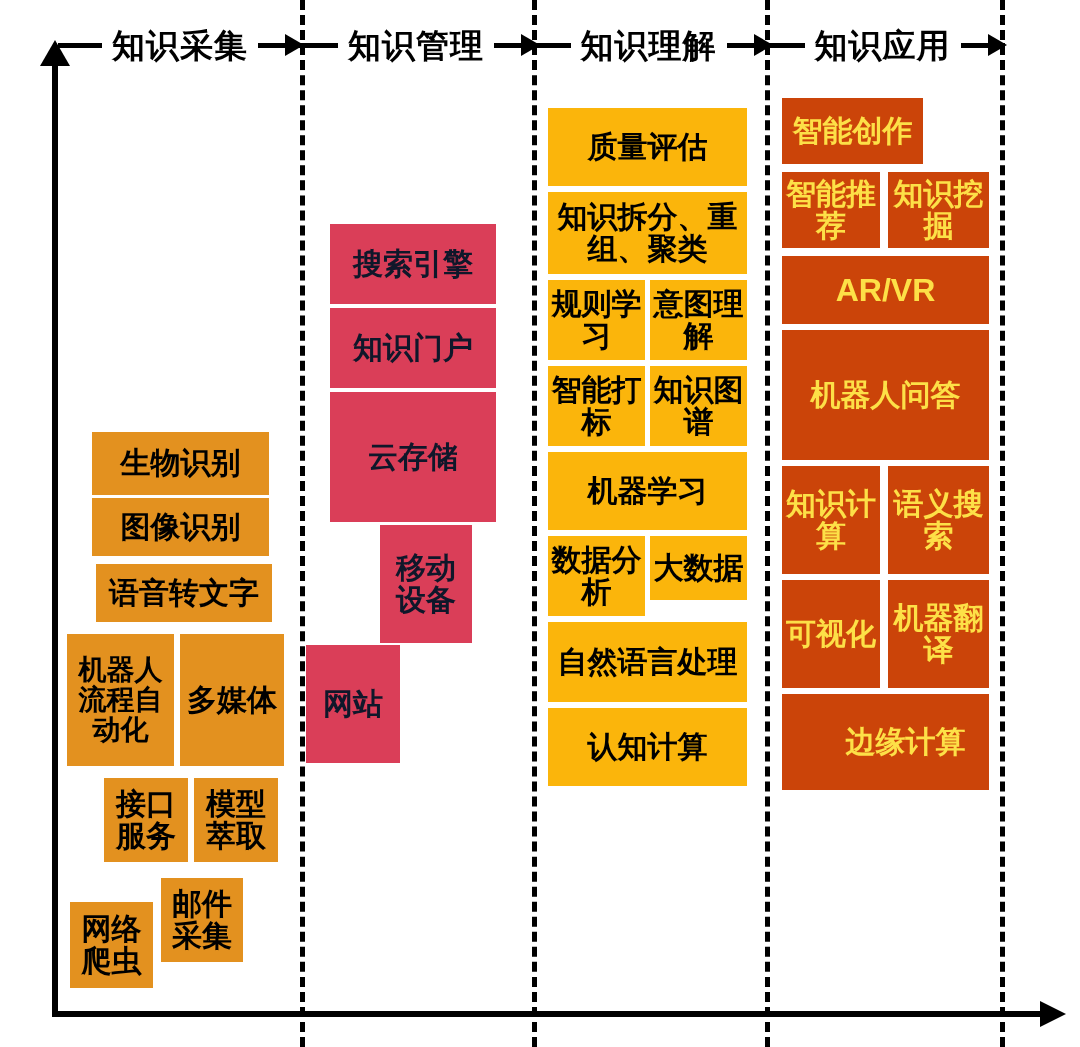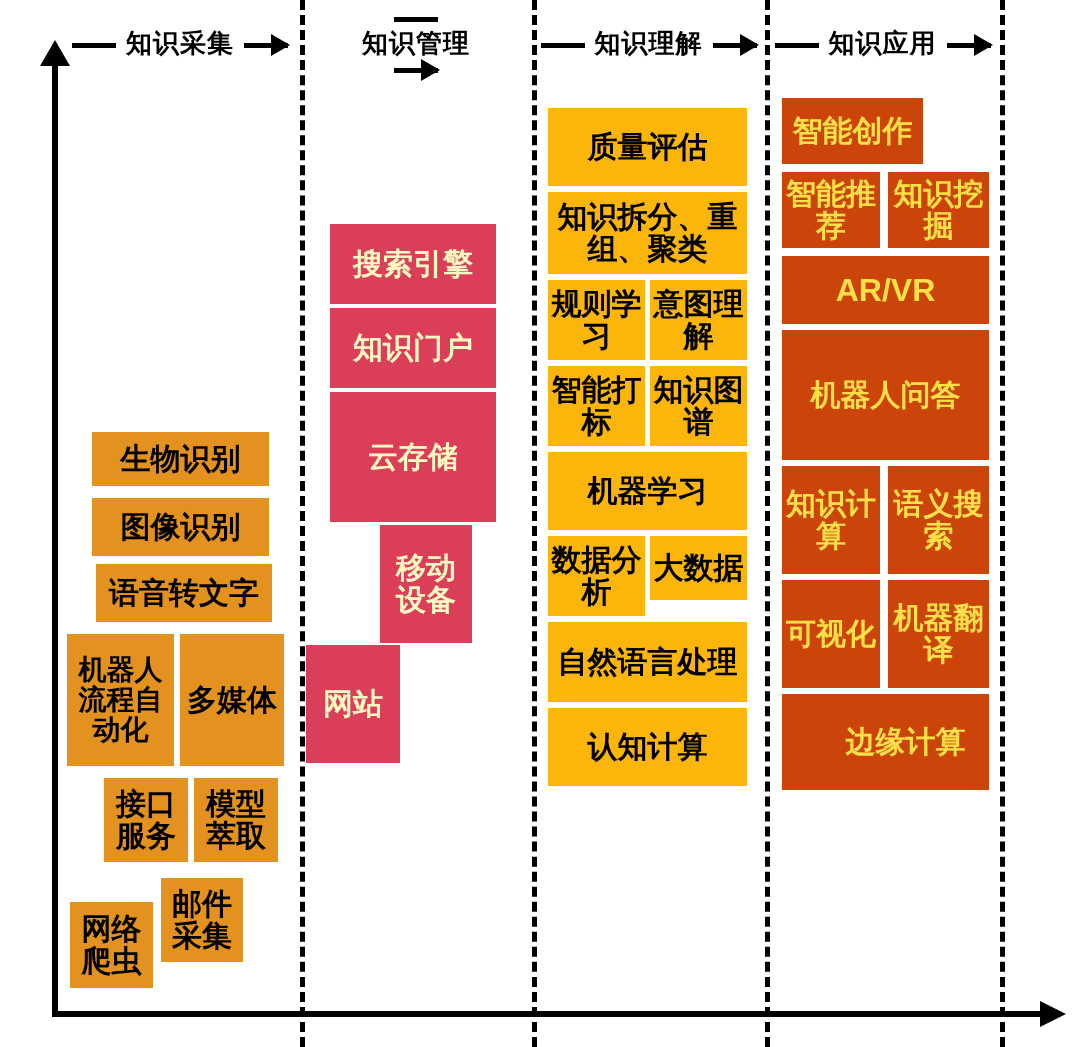--- a/index.html
+++ b/index.html
@@ -92,25 +92,24 @@
     white-space: nowrap;
   }
   .stage-head .dash {
     display: inline-block;
     width: 44px;
     height: 5px;
     background: #000;
     flex: none;
   }
   .stage-head .htext {
-    font-size: 26px;
+    font-size: 33px;
     font-weight: 700;
     line-height: 1;
     letter-spacing: 1px;
-    font-family: Liberation Mono, monospace;
   }
   .stage-head .arrow {
     position: relative;
     display: inline-block;
     width: 44px;
     height: 5px;
     background: #000;
     flex: none;
   }
   .stage-head .arrow::after {
@@ -131,21 +130,21 @@
     align-items: center;
     justify-content: center;
     text-align: center;
     font-weight: 700;
     line-height: 1.08;
     padding: 0 2px;
     box-sizing: border-box;
     overflow: hidden;
   }
   .c1 { background: #E3911F; color: #000000; }
-  .c2 { background: #DA3E58; color: #fef9c3; }
+  .c2 { background: #DA3E58; color: #0f172a; }
   .c3 { background: #FBB50B; color: #000000; }
   .c4 { background: #CB4409; color: #fde047; }
 </style>
 </head>
 <body>
 
 <div id="canvas">
 
   <div class="axis-line-v"></div>
   <div class="axis-arrow-v"></div>
@@ -160,39 +159,39 @@
       <div class="sep" style="left: 765px;"></div>
       <div class="sep" style="left: 1000px;"></div>
     </div>
 
   <div id="stage-heads">
       <div class="stage-head" style="left: 60px; width: 240px;">
         <span class="dash"></span>
         <span class="htext">知识采集</span>
         <span class="arrow"></span>
       </div>
-      <div class="stage-head" style="left: 300px; width: 232px; flex-direction: column;">
+      <div class="stage-head" style="left: 300px; width: 232px;">
         <span class="dash"></span>
         <span class="htext">知识管理</span>
         <span class="arrow"></span>
       </div>
       <div class="stage-head" style="left: 532px; width: 233px;">
         <span class="dash"></span>
         <span class="htext">知识理解</span>
         <span class="arrow"></span>
       </div>
       <div class="stage-head" style="left: 765px; width: 235px;">
         <span class="dash"></span>
         <span class="htext">知识应用</span>
         <span class="arrow"></span>
       </div>
     </div>
 
   <div id="boxes-col1">
-      <div class="box c1" style="left: 92px; top: 432px; width: 177px; height: 54px; font-size: 30px;">生物识别</div>
+      <div class="box c1" style="left: 92px; top: 432px; width: 177px; height: 63px; font-size: 30px;">生物识别</div>
       <div class="box c1" style="left: 92px; top: 498px; width: 177px; height: 58px; font-size: 30px;">图像识别</div>
       <div class="box c1" style="left: 96px; top: 564px; width: 176px; height: 58px; font-size: 30px;">语音转文字</div>
       <div class="box c1" style="left: 67px; top: 634px; width: 107px; height: 132px; font-size: 28px;">机器人流程自动化</div>
       <div class="box c1" style="left: 180px; top: 634px; width: 104px; height: 132px; font-size: 30px;">多媒体</div>
       <div class="box c1" style="left: 104px; top: 778px; width: 84px; height: 84px; font-size: 30px;">接口服务</div>
       <div class="box c1" style="left: 194px; top: 778px; width: 84px; height: 84px; font-size: 30px;">模型萃取</div>
       <div class="box c1" style="left: 161px; top: 878px; width: 82px; height: 84px; font-size: 30px;">邮件采集</div>
       <div class="box c1" style="left: 70px; top: 902px; width: 83px; height: 86px; font-size: 30px;">网络爬虫</div>
     </div>
   <div id="boxes-col2">

